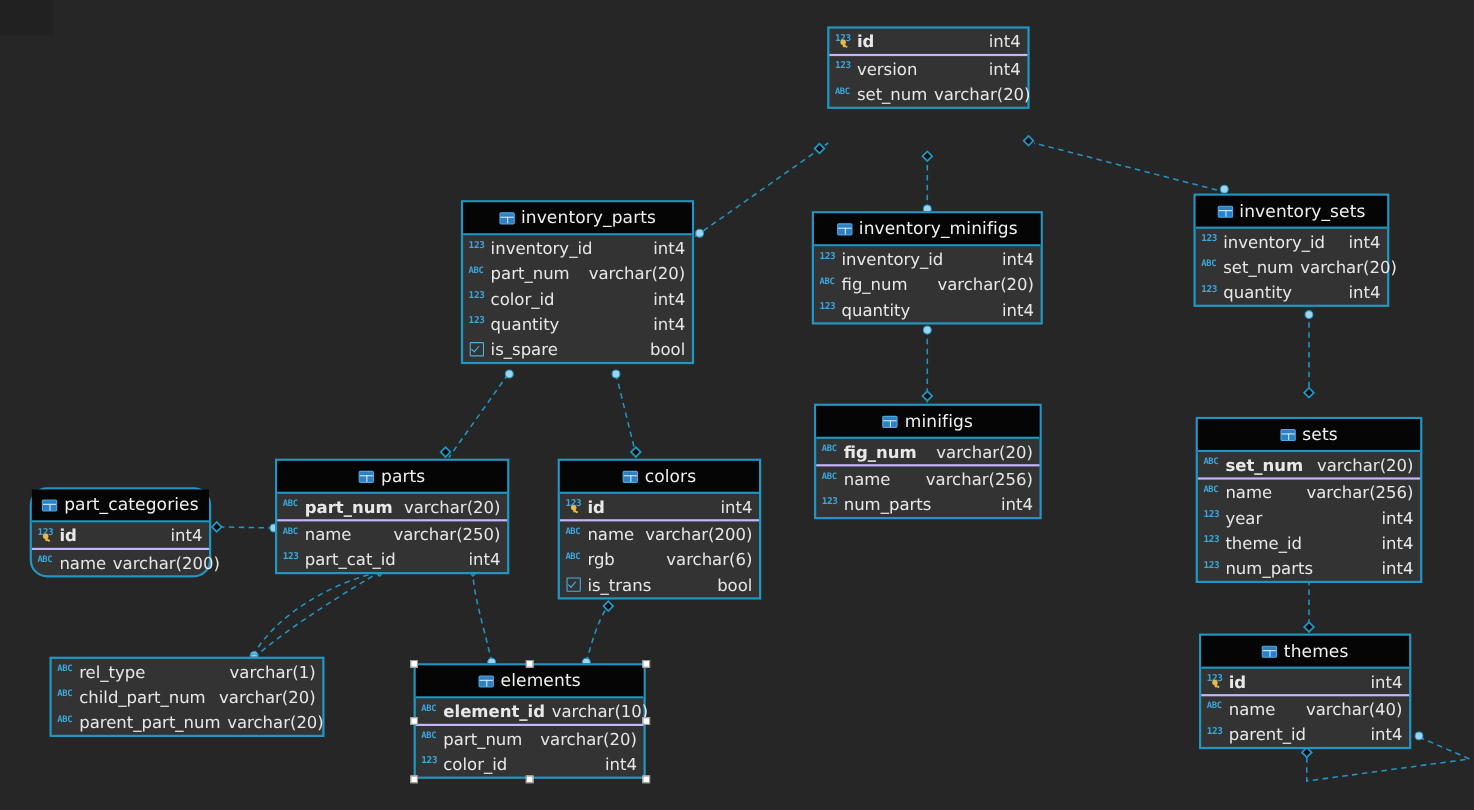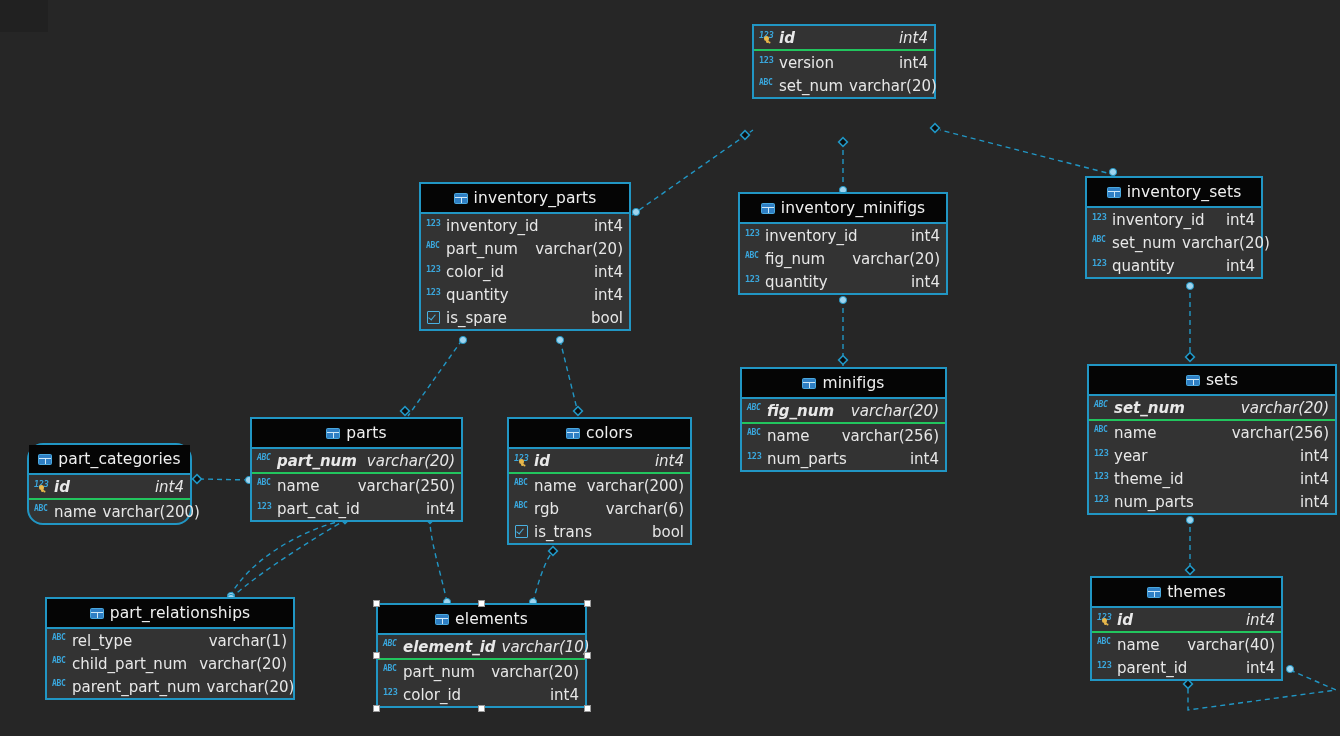--- a/index.html
+++ b/index.html
@@ -32,22 +32,21 @@
     background:#050505;
     height:28px;
     display:flex;align-items:center;justify-content:center;
     gap:6px;
     border-bottom:2px solid #2196c4;
     font-size:15.5px;
     color:#f0f0f0;
     letter-spacing:.1px;
   }
   .tbl .pk-group{
-    border-bottom:2px solid #22c55e;
-    font-style:italic;
+    border-bottom:2px solid #c4b5fd;
   }
   .row{
     height:23px;
     display:flex;align-items:center;
     padding:0 6px 0 5px;
     white-space:nowrap;
     box-sizing:border-box;
   }
   .row .ic{
     width:17px;min-width:17px;height:14px;
@@ -306,21 +305,21 @@
             <span class="ty">varchar(256)</span>
           </div>
           <div class="row">
             <span class="ic ic-123"></span>
             <span class="nm">num_parts</span>
             <span class="sp"></span>
             <span class="ty">int4</span>
           </div>
         </div>
       </div>
-      <div class="tbl" style="left: 1087px; top: 364px; width: 250px;">
+      <div class="tbl" style="left: 1087px; top: 379px; width: 206px;">
         <div class="hdr">
           <span class="tblicon"></span>
           <span>sets</span>
         </div>
         <div class="pk-group">
           <div class="row pk">
             <span class="ic ic-abc"></span>
             <span class="nm">set_num</span>
             <span class="sp"></span>
             <span class="ty">varchar(20)</span>
@@ -431,24 +430,20 @@
         <div>
           <div class="row">
             <span class="ic ic-abc"></span>
             <span class="nm">name</span>
             <span class="sp"></span>
             <span class="ty">varchar(200)</span>
           </div>
         </div>
       </div>
       <div class="tbl" style="left: 45px; top: 597px; width: 250px;">
-        <div class="hdr">
-          <span class="tblicon"></span>
-          <span>part_relationships</span>
-        </div>
         <div>
           <div class="row">
             <span class="ic ic-abc"></span>
             <span class="nm">rel_type</span>
             <span class="sp"></span>
             <span class="ty">varchar(1)</span>
           </div>
           <div class="row">
             <span class="ic ic-abc"></span>
             <span class="nm">child_part_num</span>

